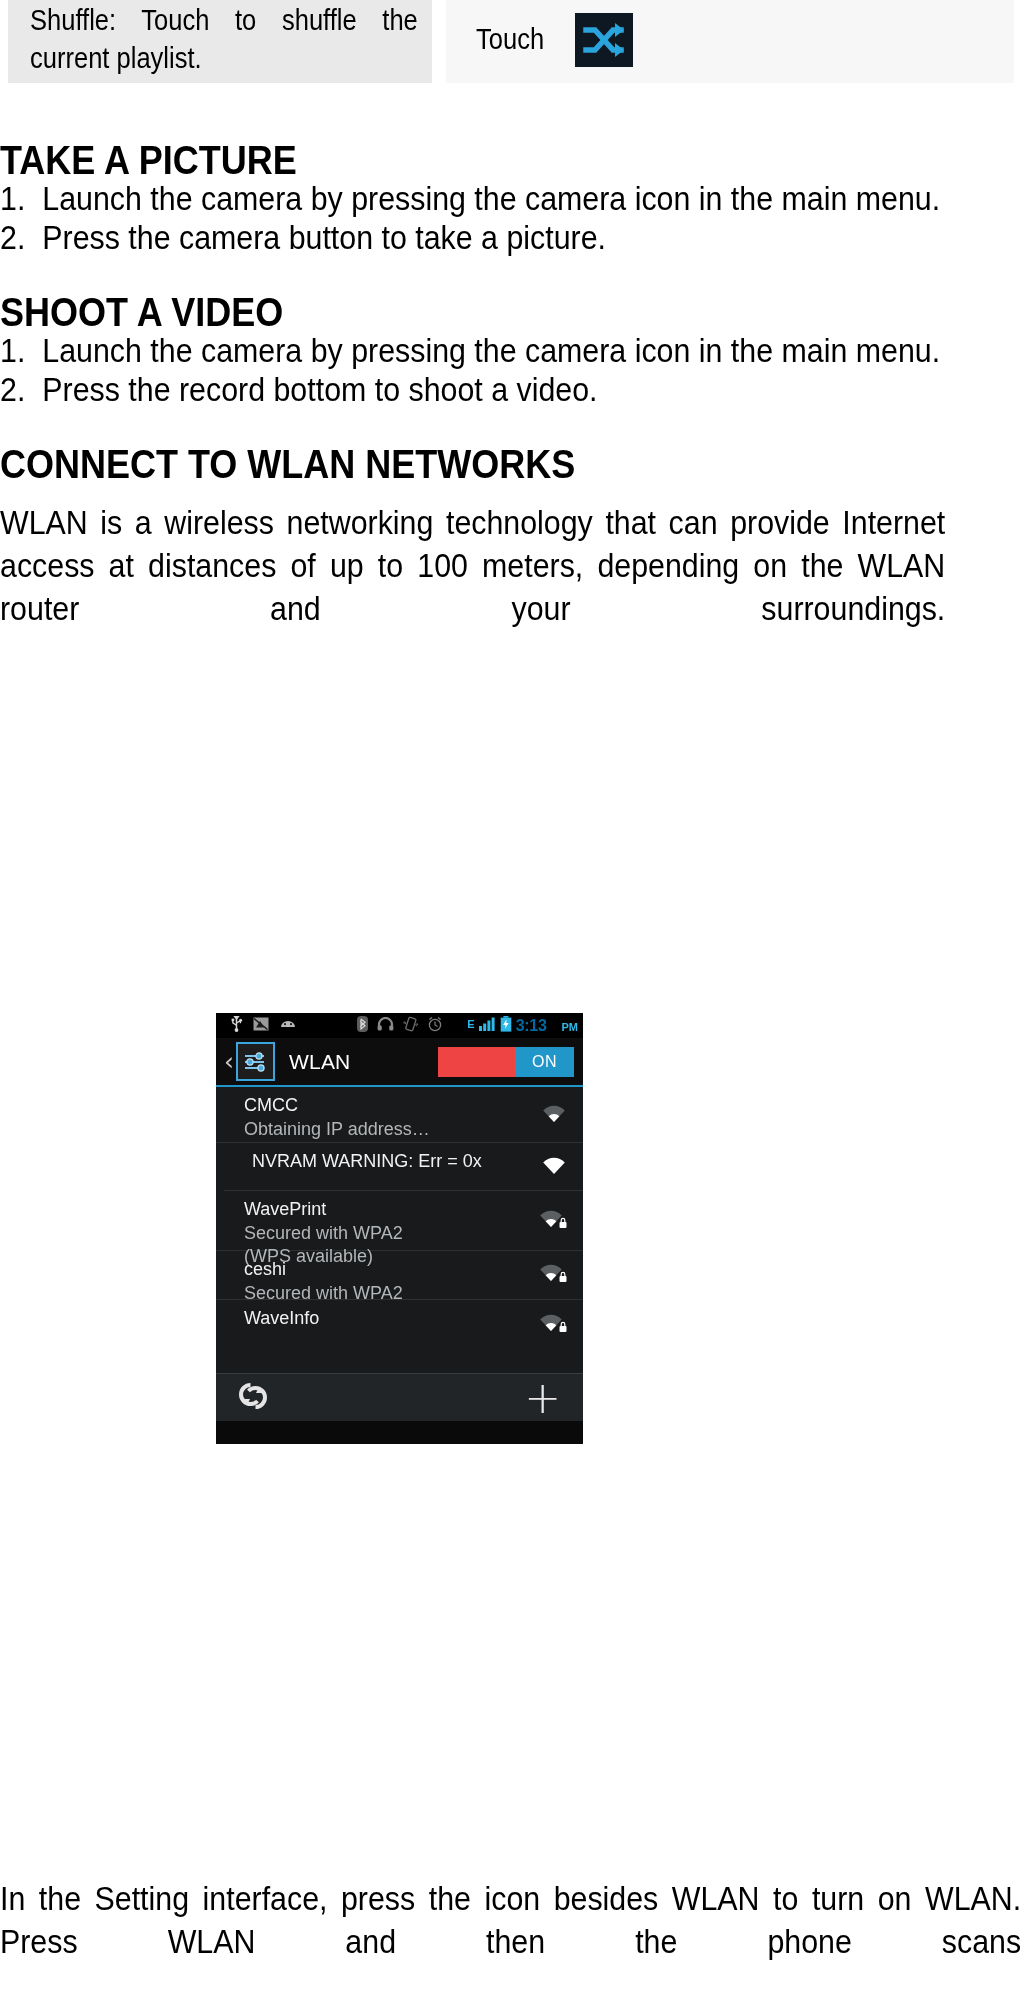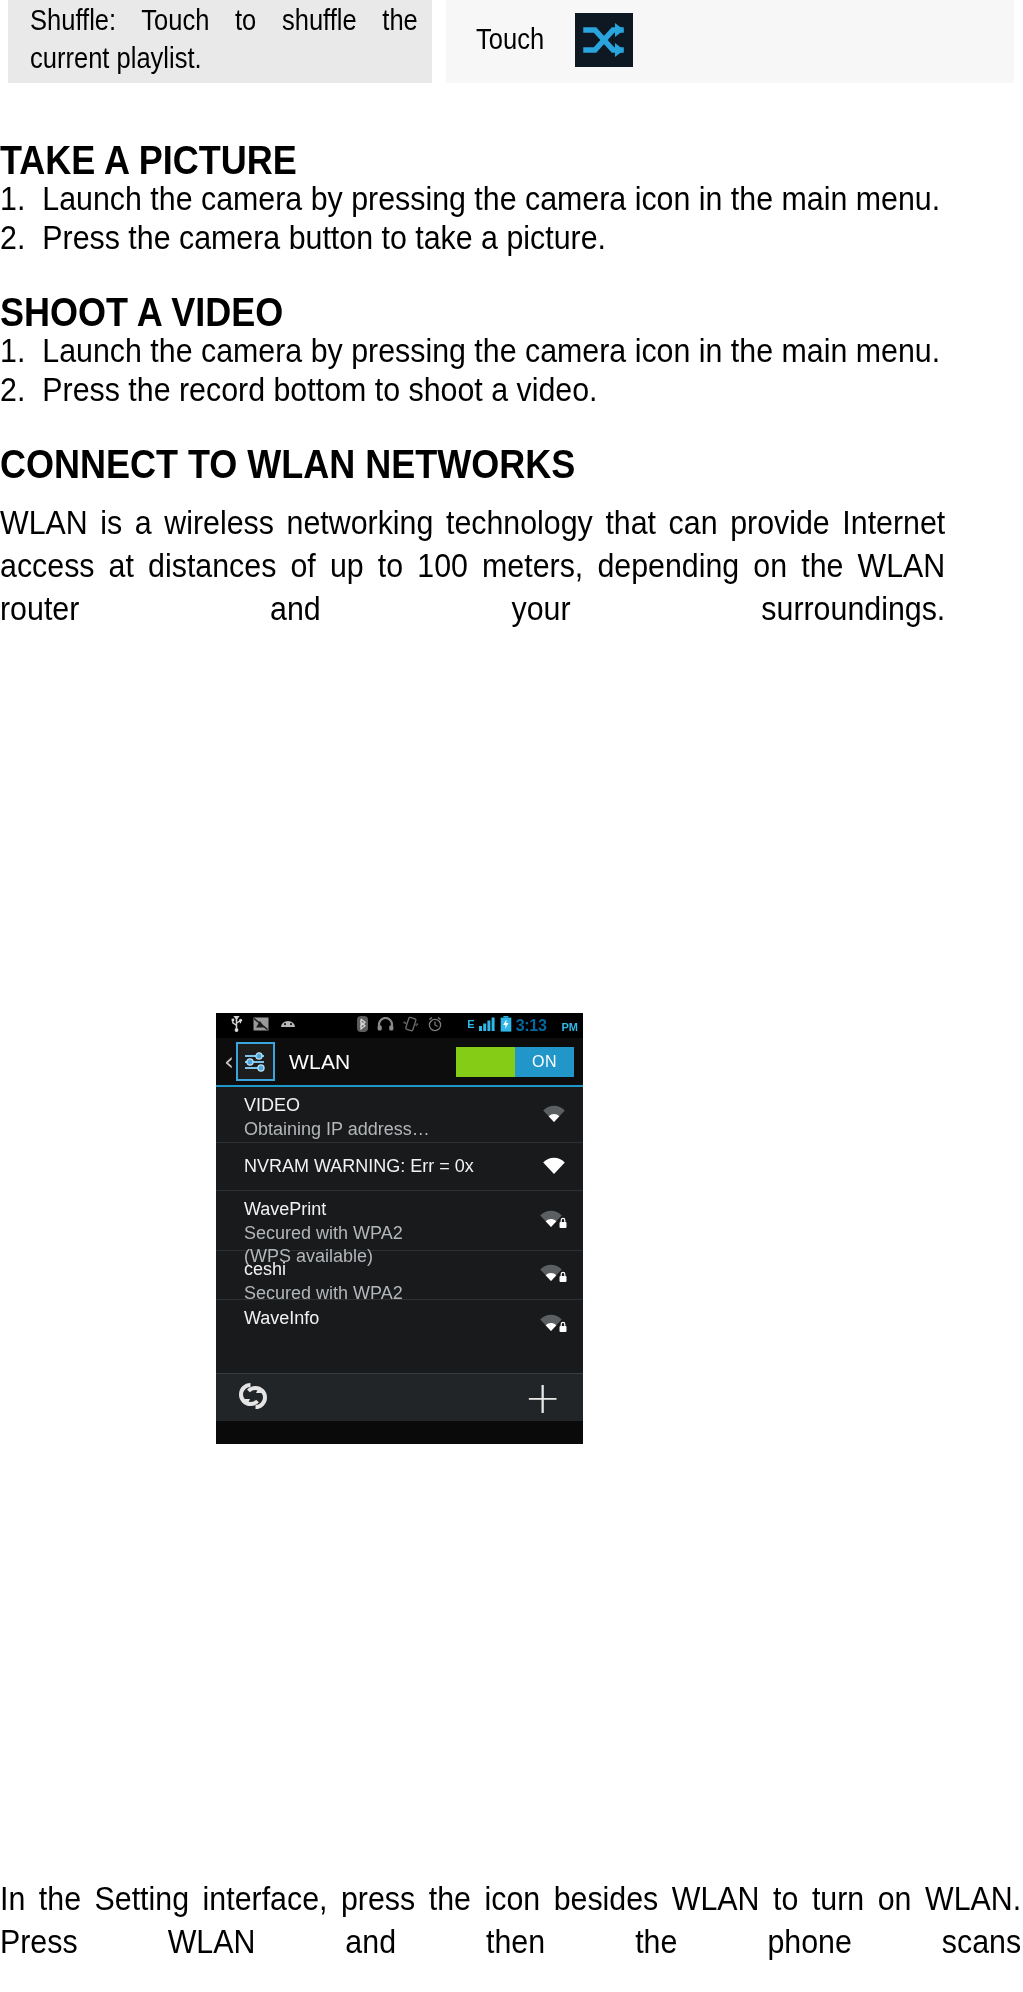--- a/index.html
+++ b/index.html
@@ -181,23 +181,23 @@
   }
   .ab-title {
     color: #ffffff;
     font-size: 21px;
     margin-left: 14px;
     letter-spacing: 0.2px;
   }
   .switch {
     position: absolute;
     right: 9px;
-    width: 118px;
+    width: 136px;
     height: 30px;
-    background: #84cc16;
+    background: #ef4444;
     display: flex;
     justify-content: flex-end;
     align-items: flex-start;
   }
   .switch .knob {
     width: 59px; height: 30px;
     background: #2196c9;
     color: #ffffff;
     font-size: 16px;
     display: flex; align-items: center; justify-content: center;
@@ -415,31 +415,31 @@
     </span>
     <span class="ab-title">WLAN</span>
     <span class="switch">
       <span class="knob">ON</span>
     </span>
   </div>
 
   <div class="list">
 
     <div class="wifi-row" style="height:56px;">
-      <div class="ssid">VIDEO</div>
+      <div class="ssid">CMCC</div>
       <div class="sub">Obtaining IP address…</div>
       <span class="wifi-ico">
         <svg width="30" height="22" viewBox="0 0 30 22" aria-hidden="true">
           <path d="M15 20 L4.2 8.4 a15 15 0 0 1 21.6 0 Z" fill="#5b5f61"></path>
           <path d="M15 20 L9.6 14.2 a7.6 7.6 0 0 1 10.8 0 Z" fill="#ffffff"></path>
         </svg>
       </span>
     </div>
 
-    <div class="wifi-row" style="height:48px;display:flex;align-items:center;">
+    <div class="wifi-row" style="height:48px;display:flex;align-items:flex-start;margin-left:8px;">
       <div class="ssid clip" style="max-width:236px;">NVRAM WARNING: Err = 0x</div>
       <span class="wifi-ico">
         <svg width="30" height="22" viewBox="0 0 30 22" aria-hidden="true">
           <path d="M15 20 L4.2 8.4 a15 15 0 0 1 21.6 0 Z" fill="#ffffff"></path>
         </svg>
       </span>
     </div>
 
     <div class="wifi-row" style="height:60px;">
       <div class="ssid">WavePrint</div>

